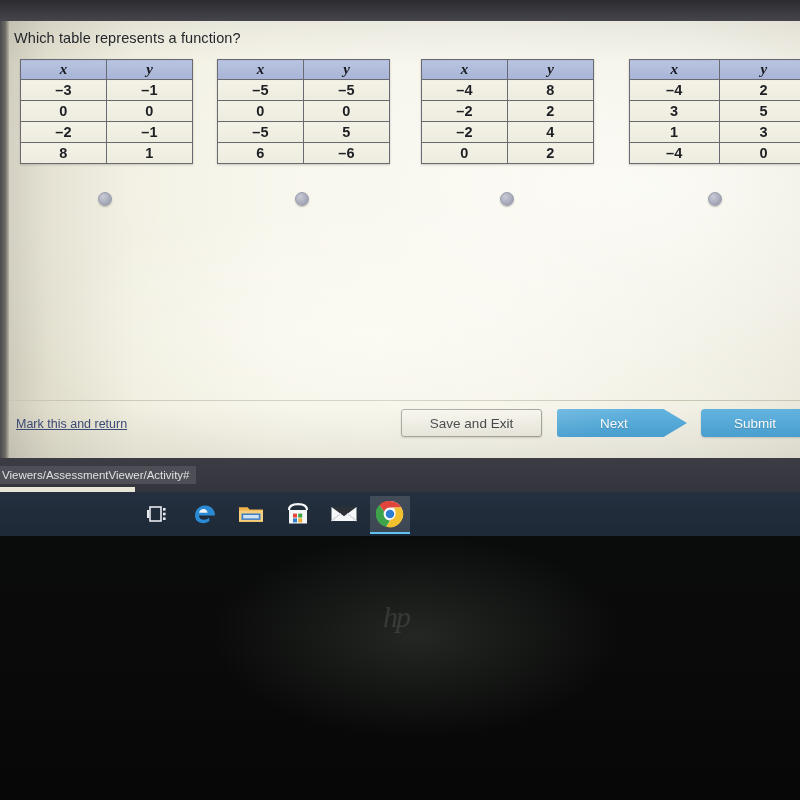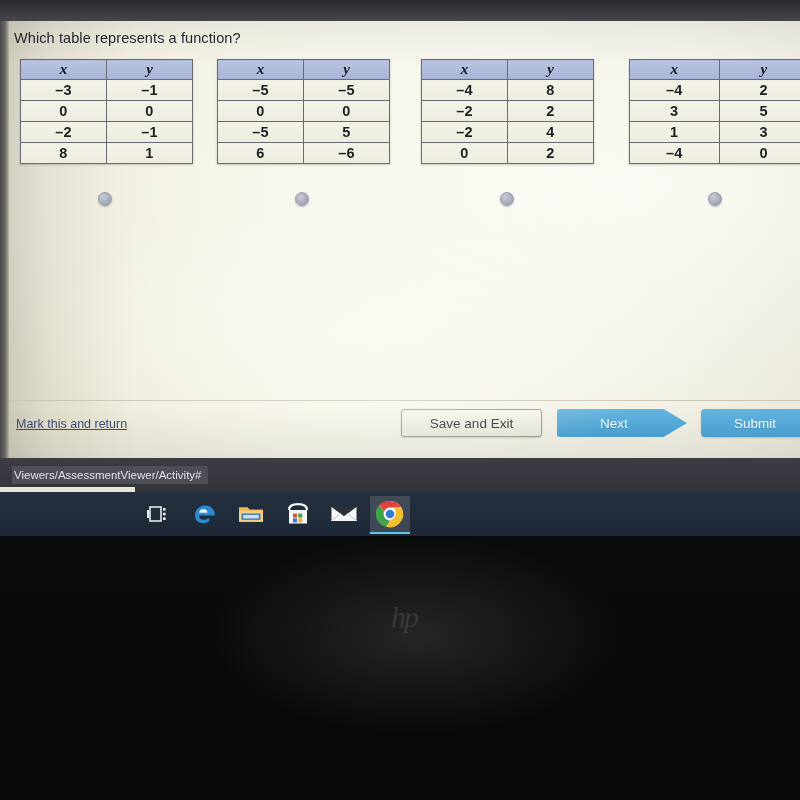--- a/index.html
+++ b/index.html
@@ -172,21 +172,21 @@
 
   
   .statusbar-area {
     position: absolute;
     left: 0; top: 458px;
     width: 800px; height: 34px;
     background: linear-gradient(180deg, #3b3c44 0%, #34353c 100%);
   }
   .status-url {
     position: absolute;
-    left: 12px; top: 466px;
+    left: 0; top: 466px;
     height: 18px;
     padding: 0 7px 0 2px;
     display: flex;
     align-items: center;
     background: #4d4e56;
     color: #dfe0e4;
     font-size: 11.5px;
     white-space: nowrap;
   }
   .page-bottom-sliver {
@@ -229,21 +229,20 @@
   }
   .hp-logo {
     position: absolute;
     left: 383px; top: 600px;
     width: 42px; height: 34px;
     font-family: "Liberation Serif", serif;
     font-style: italic;
     font-size: 30px;
     color: rgba(150,160,155,0.20);
     letter-spacing: -2px;
-    text-align: center;
     line-height: 34px;
   }
 </style>
 </head>
 <body>
 
 <div id="photo">
 
   <div class="top-band"></div>
   <div class="left-strip"></div>

